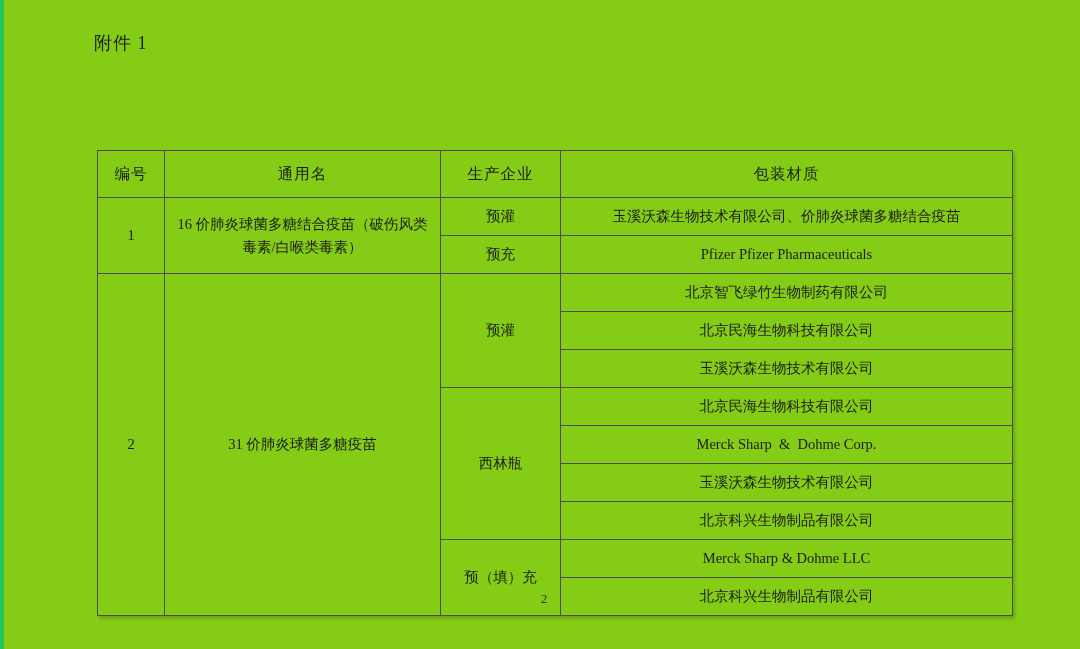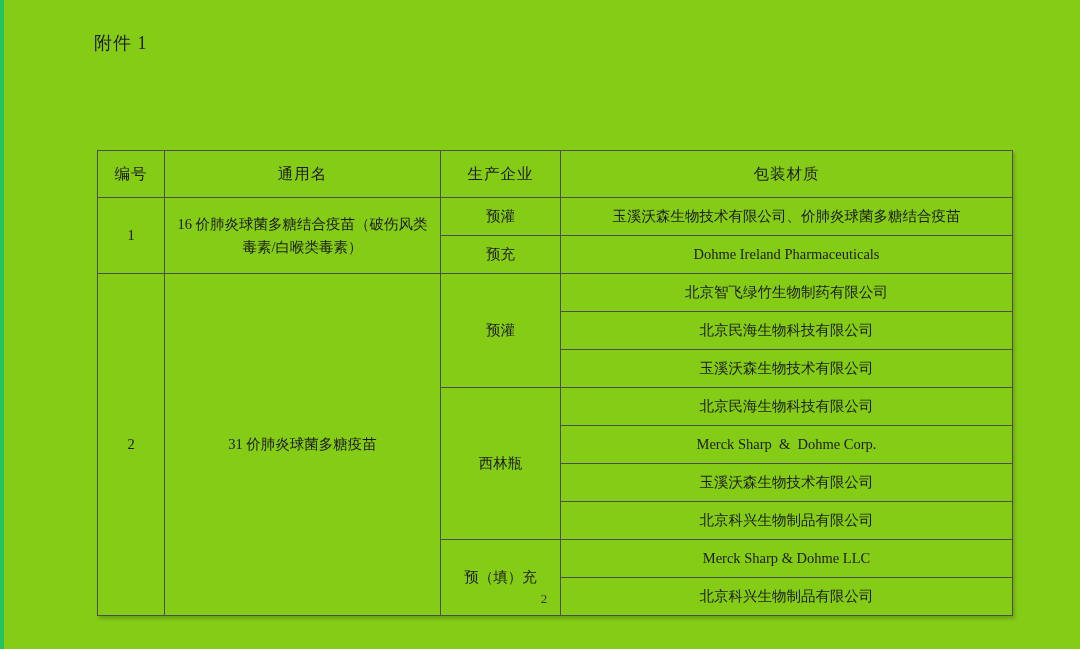--- a/index.html
+++ b/index.html
@@ -109,21 +109,21 @@
     <tbody>
 
       <tr>
         <td class="subrow num-cell" rowspan="2">1</td>
         <td class="subrow name-cell" rowspan="2">16 价肺炎球菌多糖结合疫苗（破伤风类毒素/白喉类毒素）</td>
         <td class="subrow">预灌</td>
         <td class="subrow">玉溪沃森生物技术有限公司、价肺炎球菌多糖结合疫苗</td>
       </tr>
       <tr>
         <td class="subrow">预充</td>
-        <td class="subrow">Dohme Ireland Pharmaceuticals</td>
+        <td class="subrow">Pfizer Pfizer Pharmaceuticals</td>
       </tr>
 
       <tr>
         <td class="subrow num-cell" rowspan="9">2</td>
         <td class="subrow name-cell" rowspan="9">31 价肺炎球菌多糖疫苗</td>
         <td class="subrow" rowspan="3">预灌</td>
         <td class="subrow">北京智飞绿竹生物制药有限公司</td>
       </tr>
       <tr>
         <td class="subrow">北京民海生物科技有限公司</td>

